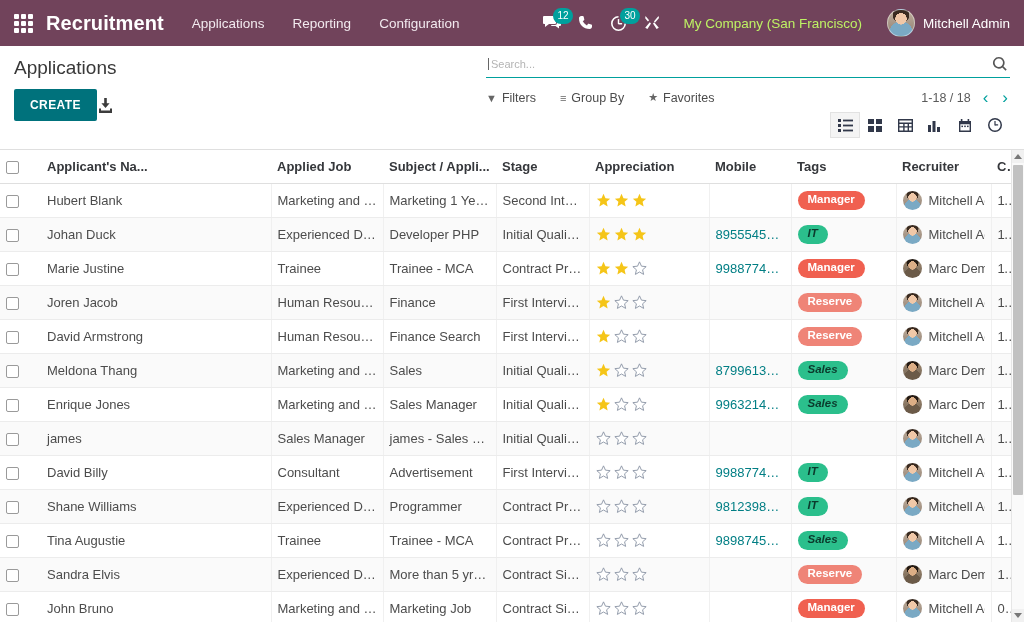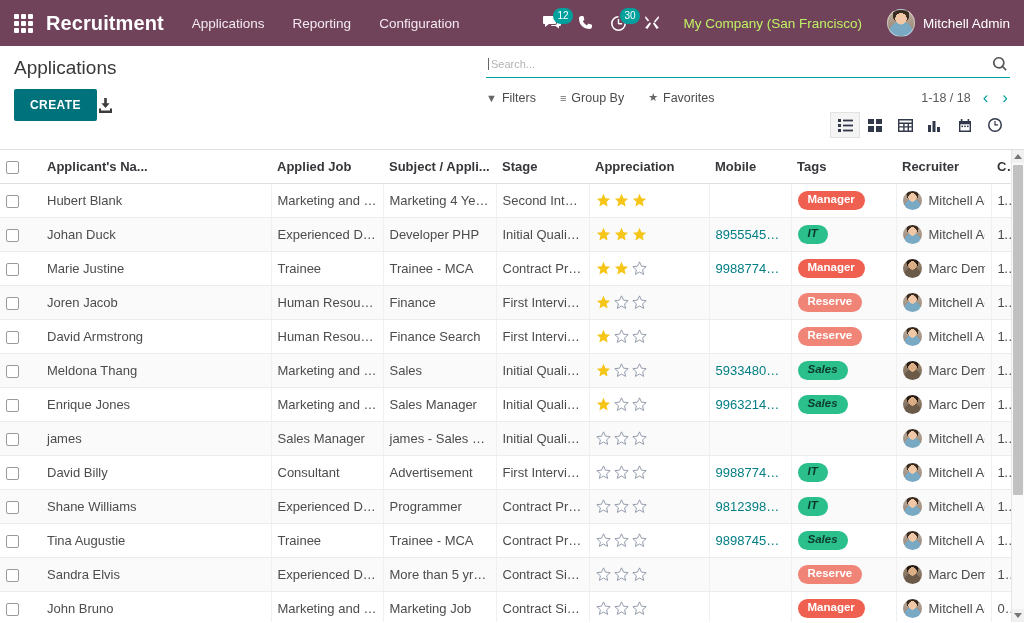--- a/index.html
+++ b/index.html
@@ -487,21 +487,21 @@
         <th>Recruiter</th>
         <th>Creation Date</th>
         <th class="opt-dots">⋮</th>
       </tr>
     </thead>
     <tbody id="tbody">
         <tr>
           <td class="cell-check"><span class="cb"></span></td>
           <td colspan="2">Hubert Blank</td>
           <td>Marketing and C...</td>
-          <td>Marketing 4 Year...</td>
+          <td>Marketing 1 Year...</td>
           <td>Second Interview</td>
           <td>
             <div class="stars">
               <span class="star">
                 <svg viewBox="0 0 16 16" width="15" height="15">
                   <path d="M8 .9l2.1 4.6 5 .5-3.8 3.4 1.1 4.9L8 11.7 3.6 14.3l1.1-4.9L.9 6l5-.5z" fill="#f5c518"></path>
                 </svg>
               </span>
               <span class="star">
                 <svg viewBox="0 0 16 16" width="15" height="15">
@@ -688,21 +688,21 @@
                   <path d="M8 .9l2.1 4.6 5 .5-3.8 3.4 1.1 4.9L8 11.7 3.6 14.3l1.1-4.9L.9 6l5-.5z" fill="#ffffff" stroke="#8d96a6" stroke-width="1"></path>
                 </svg>
               </span>
               <span class="star">
                 <svg viewBox="0 0 16 16" width="15" height="15">
                   <path d="M8 .9l2.1 4.6 5 .5-3.8 3.4 1.1 4.9L8 11.7 3.6 14.3l1.1-4.9L.9 6l5-.5z" fill="#ffffff" stroke="#8d96a6" stroke-width="1"></path>
                 </svg>
               </span>
             </div>
           </td>
-          <td class="mobile-cell"><span>593348068...</span></td>
+          <td class="mobile-cell"><span>879961319...</span></td>
           <td><span class="tag green">Sales</span></td>
           <td>
             <div class="recruiter-cell">
               <span class="avatar-sm brown"></span>
               <span class="recruiter-name">Marc Demo</span>
             </div>
           </td>
           <td>11/03/2021</td>
           <td></td>
         </tr>

